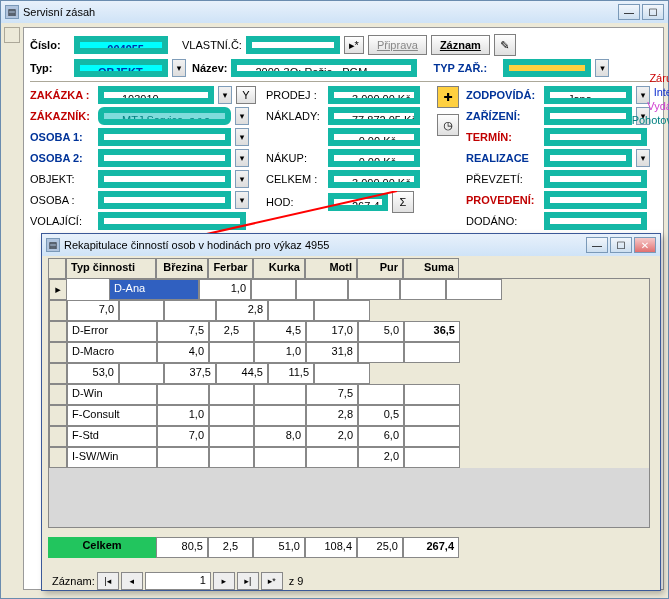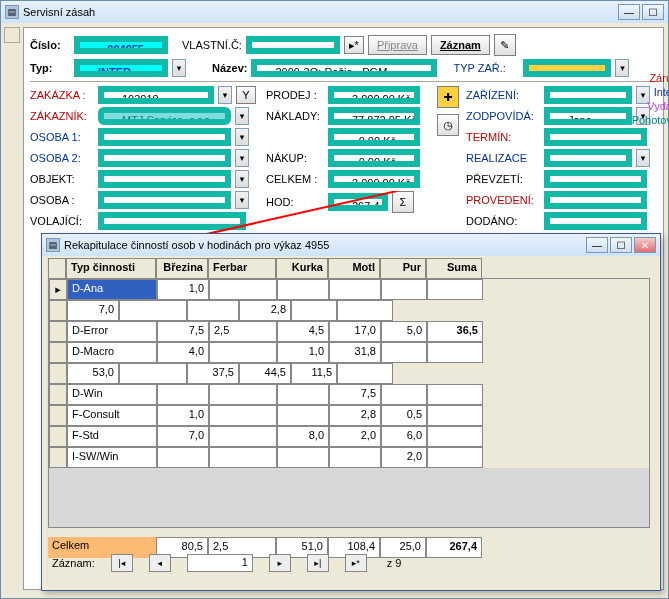--- a/index.html
+++ b/index.html
@@ -9,22 +9,22 @@
   .titlebar .ico { width: 14px; height: 14px; margin-right: 4px; background:#b0c4de; display:inline-flex;align-items:center;justify-content:center;font-size:9px;border:1px solid #7a99b8;}
   .titlebar .spacer { flex: 1; }
   .titlebar .ctl { width: 22px; height: 16px; margin-left: 2px; background: linear-gradient(#f2f6fb,#cddff0); border:1px solid #7a99b8; display: inline-flex; align-items:center; justify-content:center; font-size:10px; cursor:default;}
   .titlebar .close { background: linear-gradient(#f7caca,#e07070); color:#fff; }
   .outer { width: 669px; height: 599px; position:relative;}
   .toolcol { position:absolute; left:3px; top:26px; width:16px; }
   .toolcol div { height:16px; margin-bottom:4px; background:#ece9d8;border:1px solid #aca899; }
   .inner { position:absolute; left:22px; top:26px; right:4px; bottom:8px; background:#fff; border:1px solid #9a9a9a; padding:6px 6px 6px 6px;}
   .row { display:flex; align-items:center; margin-bottom:3px; gap:4px;}
   .lbl { color:#000; }
-  .lblred { color:#c00000; font-weight:normal;}
-  .lblblue { color:#003399; font-weight:normal;}
+  .lblred { color:#c00000; font-weight:bold;}
+  .lblblue { color:#003399; font-weight:bold;}
   .lblblack { color:#000; font-weight:bold;}
   .fld { border:6px solid #14b8a6; background:#fff; height:18px; padding:1px 18px; overflow:hidden; white-space:nowrap;}
   .fld.cyan { background:#00ffff; font-weight:bold;}
   .fld.teal { background:#7fdcdc; }
   .fld.right { text-align:right; }
   .dd { width:14px; height:18px; border:1px solid #7f9db9; background:linear-gradient(#f2f2f2,#ddd);display:inline-flex;align-items:center;justify-content:center; }
   .dd::after { content:"▾"; font-size:9px;}
   .btn { border:1px solid #7f7f7f; background:linear-gradient(#fefefe,#e0e0e0); height:20px; padding:2px 8px; display:inline-flex; align-items:center; cursor:default;}
   .sqbtn { width:22px;height:22px;border:1px solid #7f7f7f;background:linear-gradient(#fefefe,#e0e0e0);display:inline-flex;align-items:center;justify-content:center;}
   .sqbtn.y { background:#ffd040;}
@@ -32,24 +32,24 @@
   .rightside {position:absolute;right:-4px;top:70px;font-size:11px;}
   .rightside div {text-align:right; line-height:14px;}
   .red {color:#c00;} .blue{color:#1030d0;} .magenta{color:#d040d0;} .teal{color:#008080;border-radius:6px;}
   
   .subwin {position:absolute; left:40px; top:232px; width:620px; height:358px; border:1px solid #3b5998; box-shadow:3px 3px 6px rgba(0,0,0,.25); background:#ece9d8;}
   .subgrid {position:absolute;left:6px;top:44px;right:10px;bottom:62px; background:#d8d8d8;border:1px solid #888;}
   .gridhead, .gridrow {display:flex; background:#fff;}
   .gridhead {background:#ece9d8;font-weight:bold;}
   .cell {border:1px solid #888;height:21px;padding:2px 4px;overflow:hidden;}
   .c0{width:18px;background:#ece9d8;border:1px solid #888;display:flex;align-items:center;justify-content:center;} 
-  .c1{width:90px} .c2{width:52px;text-align:right} .c3{width:68px;text-align:left} .c4{width:52px;text-align:right} .c5{width:52px;text-align:right} .c6{width:46px;text-align:right} .c7{width:56px;text-align:right;font-weight:bold} .cx{flex:1}
+  .c1{width:90px} .c2{width:52px;text-align:right} .c3{width:45px;text-align:center} .c4{width:52px;text-align:right} .c5{width:52px;text-align:right} .c6{width:46px;text-align:right} .c7{width:56px;text-align:right;font-weight:bold} .cx{flex:1}
   .totalsrow {position:absolute;left:6px;bottom:30px;right:10px;display:flex;align-items:center;height:26px;}
   .totalsrow .cell{background:#fff;}
-  .recnav{position:absolute;left:10px;bottom:18px;display:flex;align-items:center;gap:16px;}
+  .recnav{position:absolute;left:10px;bottom:0;display:flex;align-items:center;gap:2px;}
   .recnav .nb{width:22px;height:18px;border:1px solid #888;background:#eee;display:inline-flex;align-items:center;justify-content:center;font-size:9px;}
   .recnav .rv{width:66px;height:18px;border:1px solid #888;background:#fff;text-align:right;padding:1px 4px;}
   
   .redarrow {position:absolute; left:96px; top:190px; width:310px; height:72px; pointer-events:none;}
 </style>
 </head>
 <body>
 
 <div class="window outer">
   <div class="titlebar">
@@ -72,23 +72,23 @@
       <span class="lbl" style="margin-left:10px">VLASTNÍ.Č:</span>
       <span class="fld" style="width:94px"></span>
       <span class="sqbtn" style="height:18px;width:20px">▸*</span>
       <span class="btn" style="color:#888;text-decoration:underline">Připrava</span>
       <span class="btn" style="font-weight:bold;text-decoration:underline">Záznam</span>
       <span class="sqbtn">✎</span>
     </div>
 
     <div class="row">
       <span class="lblblack" style="width:40px">Typ:</span>
-      <span class="fld cyan" style="width:94px;color:#0033aa">INTER</span>
+      <span class="fld cyan" style="width:94px;color:#0033aa">OBJEKT</span>
       <span class="dd"></span>
-      <span class="lblblack" style="margin-left:22px">Název:</span>
+      <span class="lblblack" style="margin-left:2px">Název:</span>
       <span class="fld" style="width:186px">2009-3Q: Režie - PGM</span>
       <span style="width:8px"></span>
       <span class="lblblue" style="width:66px">TYP ZAŘ.:</span>
       <span class="fld" style="width:88px;background:#ffd040"></span>
       <span class="dd"></span>
     </div>
     <div class="divv"></div>
 
     <div style="display:flex;gap:6px">
 
@@ -158,27 +158,27 @@
         </div>
       </div>
 
       <div style="width:24px;display:flex;flex-direction:column;gap:6px;align-items:center">
         <span class="sqbtn y">✚</span>
         <span class="sqbtn">◷</span>
       </div>
 
       <div style="width:190px">
         <div class="row">
+            <span class="lblblue" style="width:74px">ZODPOVÍDÁ:</span>
+            <span class="fld" style="width:88px">Jana</span>
+            <span class="dd"></span>
+          </div>
+        <div class="row">
             <span class="lblblue" style="width:74px">ZAŘÍZENÍ:</span>
             <span class="fld" style="width:88px"></span>
-            <span class="dd"></span>
-          </div>
-        <div class="row">
-            <span class="lblblue" style="width:74px">ZODPOVÍDÁ:</span>
-            <span class="fld" style="width:88px">Jana</span>
             <span class="dd"></span>
           </div>
         <div class="row">
             <span class="lblred" style="width:74px">TERMÍN:</span>
             <span class="fld" style="width:103px"></span>
           </div>
         <div class="row">
             <span class="lblblue" style="width:74px">REALIZACE</span>
             <span class="fld" style="width:88px"></span>
             <span class="dd"></span>
@@ -236,21 +236,21 @@
         <div class="cell c5">Motl</div>
         <div class="cell c6">Pur</div>
         <div class="cell c7">Suma</div>
         <div class="cell cx" style="border:0;background:#ece9d8"></div>
       </div>
     </div>
 
     <div class="subgrid" id="gridbody">
         <div class="gridrow">
           <div class="cell c0">▸</div>
-          <div class="cell c1" style="background: rgb(48, 96, 192); color: rgb(255, 255, 255);">D-Ana</div>
+          <div class="cell c1" style="background: rgb(48, 96, 192); color: rgb(255, 255, 255); margin-left: 42px;">D-Ana</div>
           <div class="cell c2">1,0</div>
           <div class="cell c3"></div>
           <div class="cell c4"></div>
           <div class="cell c5"></div>
           <div class="cell c6"></div>
           <div class="cell c7"></div>
           <div class="cell cx" style="background: rgb(236, 233, 216); border: 0px;"></div>
         </div>
         <div class="gridrow">
           <div class="cell c0"></div>
@@ -334,21 +334,21 @@
           <div class="cell c3"></div>
           <div class="cell c4"></div>
           <div class="cell c5"></div>
           <div class="cell c6">2,0</div>
           <div class="cell c7"></div>
           <div class="cell cx" style="background: rgb(236, 233, 216); border: 0px;"></div>
         </div>
       </div>
 
     <div class="totalsrow">
-      <div class="cell" style="width:108px;background:#fdba74;border:0;font-weight:normal;text-align:left">Celkem</div>
+      <div class="cell" style="width:108px;background:#22c55e;border:0;font-weight:bold;text-align:center">Celkem</div>
       <div class="cell c2">80,5</div>
       <div class="cell c3">2,5</div>
       <div class="cell c4">51,0</div>
       <div class="cell c5">108,4</div>
       <div class="cell c6">25,0</div>
       <div class="cell c7">267,4</div>
     </div>
 
     <div class="recnav">
       <span>Záznam:</span>

